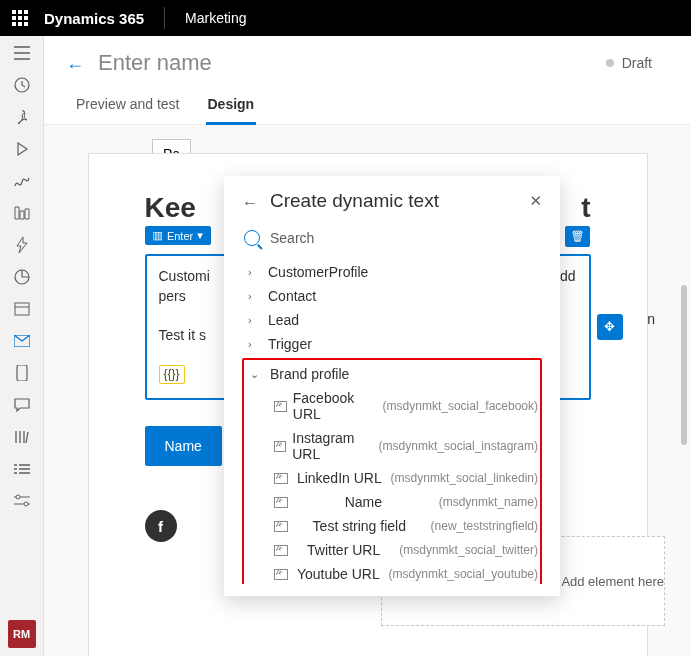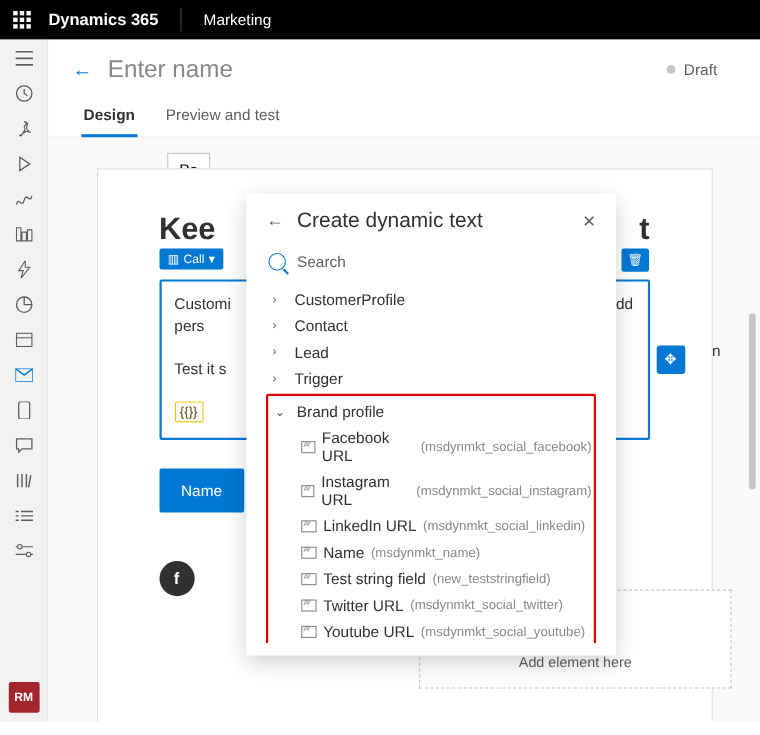--- a/index.html
+++ b/index.html
@@ -48,39 +48,39 @@
   .text-block { border: 2px solid #0078d4; border-radius: 2px; padding: 10px 12px 14px; margin-top: 30px; font-size: 14px; color: #323130; line-height: 1.45; position: relative; }
   .text-block p { margin-bottom: 18px; }
   .token { display: inline-block; background: #fff; border: 1px solid #f2c811; padding: 0 4px; font-size: 12px; color: #5b4400; border-radius: 2px; }
   .handle { position: absolute; right: -34px; top: 50%; transform: translateY(-50%); width: 26px; height: 26px; background: #0078d4; color: #fff; border-radius: 3px; display: flex; align-items: center; justify-content: center; font-size: 13px; }
 
   .cta-btn { margin-top: 26px; background: #0078d4; color: #fff; border: none; padding: 12px 20px; font-size: 14px; border-radius: 2px; }
 
   .social-row { margin-top: 44px; display: flex; gap: 28px; }
   .social-circle { width: 32px; height: 32px; border-radius: 50%; background: #323130; color: #fff; display: flex; align-items: center; justify-content: center; font-weight: bold; font-size: 15px; }
 
-  .add-box { position: absolute; right: 26px; bottom: 30px; width: 284px; height: 90px; border: 1px dashed #c8c6c4; background: #fff; display: flex; flex-direction: column; align-items: center; justify-content: center; gap: 10px; color: #605e5c; font-size: 13px; }
+  .add-box { position: absolute; right: 26px; bottom: 30px; width: 284px; height: 90px; border: 1px dashed #c8c6c4; background: #fff; display: flex; flex-direction: row; align-items: center; justify-content: flex-end; gap: 10px; color: #605e5c; font-size: 13px; }
   .plus { font-size: 22px; color: #605e5c; font-weight: 300; }
 
   .vscroll { position: absolute; right: 4px; top: 160px; width: 6px; height: 160px; background: #c8c6c4; border-radius: 3px; }
 
   
   .flyout { position: absolute; left: 180px; top: 140px; width: 336px; height: 420px; background: #fff; box-shadow: 0 6px 22px rgba(0,0,0,0.18); border-radius: 2px; padding: 14px 18px 8px; z-index: 10; }
   .fly-head { display: flex; align-items: center; gap: 12px; margin-bottom: 12px; }
   .fly-back { color: #605e5c; font-size: 16px; }
   .fly-title { font-size: 19px; color: #323130; flex: 1; }
   .fly-close { color: #605e5c; font-size: 15px; }
   .search-row { display: flex; align-items: center; gap: 10px; padding: 6px 2px 14px; color: #0078d4; font-size: 14px; }
   .search-row .mag { width: 16px; height: 16px; border: 1.5px solid #0078d4; border-radius: 50%; position: relative; }
   .search-row .mag::after { content: ""; position: absolute; width: 6px; height: 1.5px; background: #0078d4; bottom: -2px; right: -4px; transform: rotate(45deg); }
 
   .tree { font-size: 14px; color: #323130; overflow-y: auto; max-height: 324px; position: relative; }
   .tree-item { display: flex; align-items: center; gap: 8px; padding: 4px 2px 4px 6px; }
   .chev { font-size: 11px; color: #605e5c; width: 12px; }
-  .tree-child { display: flex; align-items: center; gap: 6px; padding: 4px 2px 4px 30px; }
+  .tree-child { display: flex; align-items: center; gap: 6px; padding: 4px 2px 4px 30px; justify-content: space-between; }
   .tree-child .fi { width: 14px; height: 11px; border: 1px solid #888; display: inline-block; position: relative; }
   .tree-child .fi::before { content:"Aᵇ"; font-size:7px; position:absolute; left:1px; top:-1px; color:#888; letter-spacing:-1px;}
   .tech { color: #8a8886; font-size: 12px; }
   .highlight-box { border: 2px solid #e80000; border-radius: 2px; padding: 2px 0; margin: 2px 0; }
 
   .toolbar-btns { position: absolute; top: 186px; right: 36px; font-size: 14px; color: #323130; }
 </style>
 </head>
 <body>
 
@@ -193,36 +193,36 @@
     <div class="header">
       <span class="back-arrow">←</span>
       <span class="page-title">Enter name</span>
       <span class="status">
         <span class="status-dot"></span>
         <span>Draft</span>
       </span>
     </div>
 
     <div class="tabs">
+      <div class="tab">Preview and test</div>
       <div class="tab active">Design</div>
-      <div class="tab">Preview and test</div>
     </div>
 
     <div class="canvas-wrap">
       <div class="toolbar-btns">ation</div>
       <div style="position:absolute; top:14px; left:108px; font-size:14px; border:1px solid #c8c6c4; padding:6px 10px; background:#fff;">Pa</div>
 
       <div class="canvas">
         <div class="heading">
           <span>Kee</span>
           <span style="float:right">t</span>
         </div>
 
         <div class="pill-row">
-          <span class="pill">▥ <span>Call</span> ▾</span>
+          <span class="pill">▥ <span>Enter</span> ▾</span>
           <span class="pill icononly" style="position:absolute; left:364px;">🔗</span>
           <span class="pill icononly" style="position:absolute; left:392px;">⚞</span>
           <span class="pill icononly" style="position:absolute; left:420px;">🗑</span>
         </div>
 
         <div class="text-block">
           <p>
             <span>Customi</span>
             <span style="display:inline-block; width:280px;"></span>
             <span>and and add pers</span>

